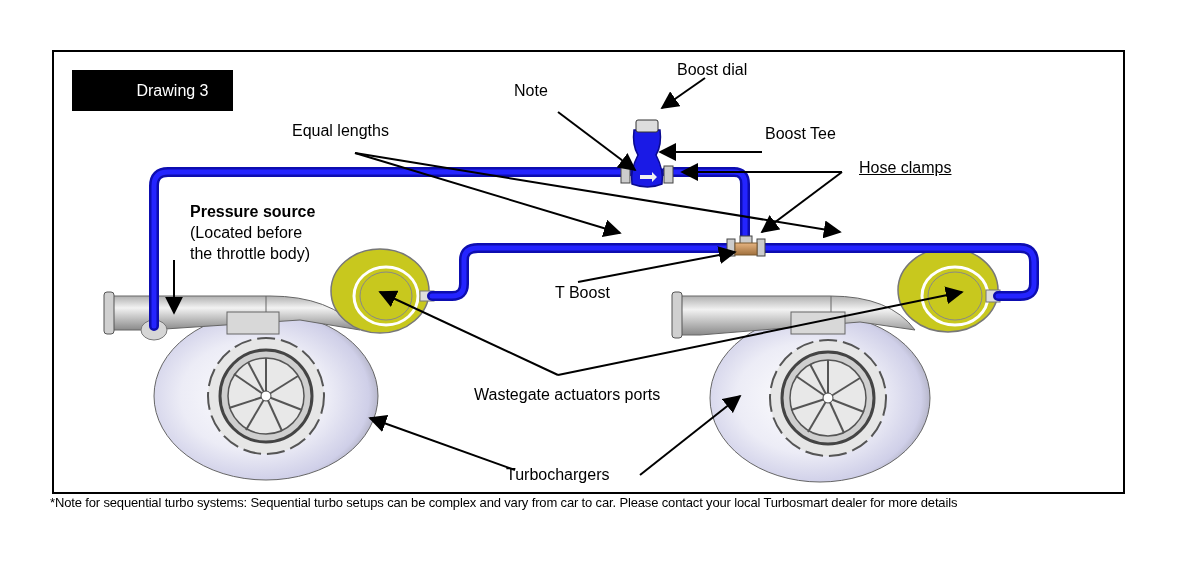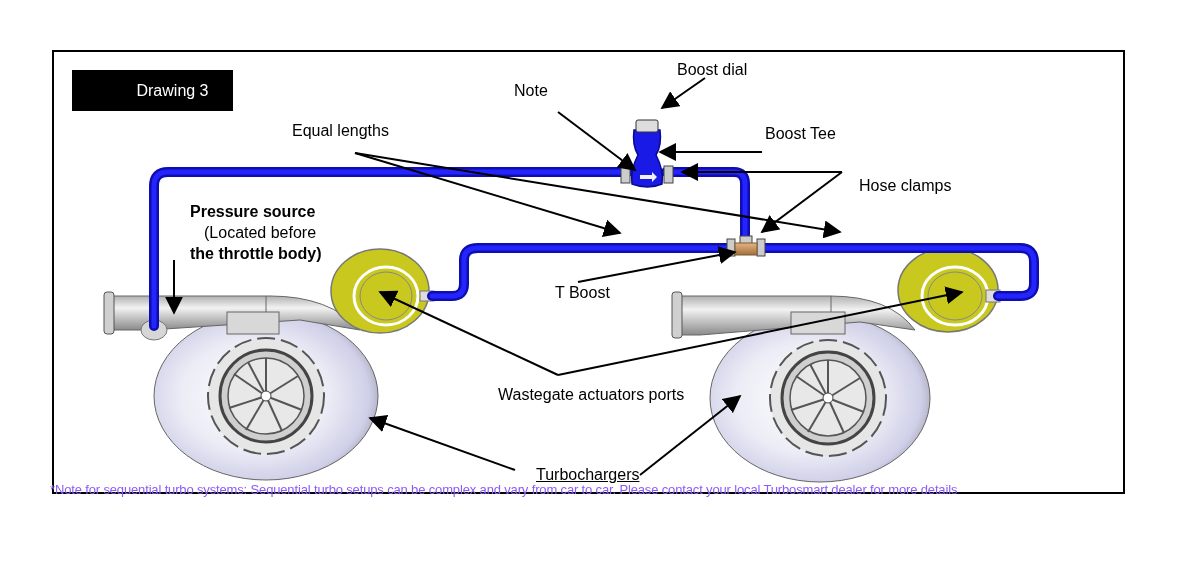--- a/index.html
+++ b/index.html
@@ -1,20 +1,20 @@
 <!DOCTYPE html>
 <html><head>
 <meta charset="utf-8">
 <style>
   html, body { margin: 0; padding: 0; background: #ffffff; }
   body { width: 1177px; height: 565px; position: relative; overflow: hidden; font-family: "Liberation Sans", sans-serif; }
   #frame { position: absolute; left: 52px; top: 50px; width: 1073px; height: 444px; border: 2px solid #000; box-sizing: border-box; }
   #title-badge { position: absolute; left: 72px; top: 70px; width: 121px; height: 41px; background: #000; color: #fff; font-size: 16px; line-height: 41px; text-align: center; padding-left: 40px; }
   .lbl { position: absolute; font-size: 16px; color: #000; white-space: nowrap; line-height: 20px; }
-  #footnote { position: absolute; left: 50px; top: 482px; font-size: 13px; color: #8b5cf6; white-space: nowrap; letter-spacing: -0.15px; }
+  #footnote { position: absolute; left: 50px; top: 495px; font-size: 13px; color: #000000; white-space: nowrap; letter-spacing: -0.15px; }
   svg#diagram { position: absolute; left: 0; top: 0; }
 </style>
 </head>
 <body>
 
 <div id="frame"></div>
 
 <svg id="diagram" width="1177" height="565" viewBox="0 0 1177 565">
   <defs>
     <marker id="ah" viewBox="0 0 10 10" refX="9" refY="5" markerWidth="9" markerHeight="9" orient="auto-start-reverse">
@@ -140,21 +140,21 @@
     <line x1="640" y1="475" x2="740" y2="396" marker-end="url(#ah)"></line>
   </g>
 </svg>
 
 <div id="title-badge">Drawing 3</div>
 
 <div class="lbl" style="left:677px; top:60px;text-align:right;">Boost dial</div>
 <div class="lbl" style="left:514px; top:81px;">Note</div>
 <div class="lbl" style="left:717px; top:124px;margin-left:48px;">Boost Tee</div>
 <div class="lbl" style="left:292px; top:121px;">Equal lengths</div>
-<div class="lbl" style="left:859px; top:176px;">Hose clamps</div>
+<div class="lbl" style="left:859px; top:158px;text-decoration:underline;">Hose clamps</div>
 <div class="lbl" style="left:190px; top:202px;font-weight:bold;">Pressure source</div>
-<div class="lbl" style="left:204px; top:223px;">(Located before</div>
-<div class="lbl" style="left:190px; top:244px;font-weight:bold;">the throttle body)</div>
+<div class="lbl" style="left:190px; top:223px;">(Located before</div>
+<div class="lbl" style="left:190px; top:244px;">the throttle body)</div>
 <div class="lbl" style="left:555px; top:283px;">T Boost</div>
-<div class="lbl" style="left:498px; top:385px;">Wastegate actuators ports</div>
-<div class="lbl" style="left:536px; top:465px;text-decoration:underline;">Turbochargers</div>
+<div class="lbl" style="left:474px; top:385px;">Wastegate actuators ports</div>
+<div class="lbl" style="left:506px; top:465px;">Turbochargers</div>
 
 <div id="footnote">*Note for sequential turbo systems: Sequential turbo setups can be complex and vary from car to car. Please contact your local Turbosmart dealer for more details</div>
 
 </body></html>

